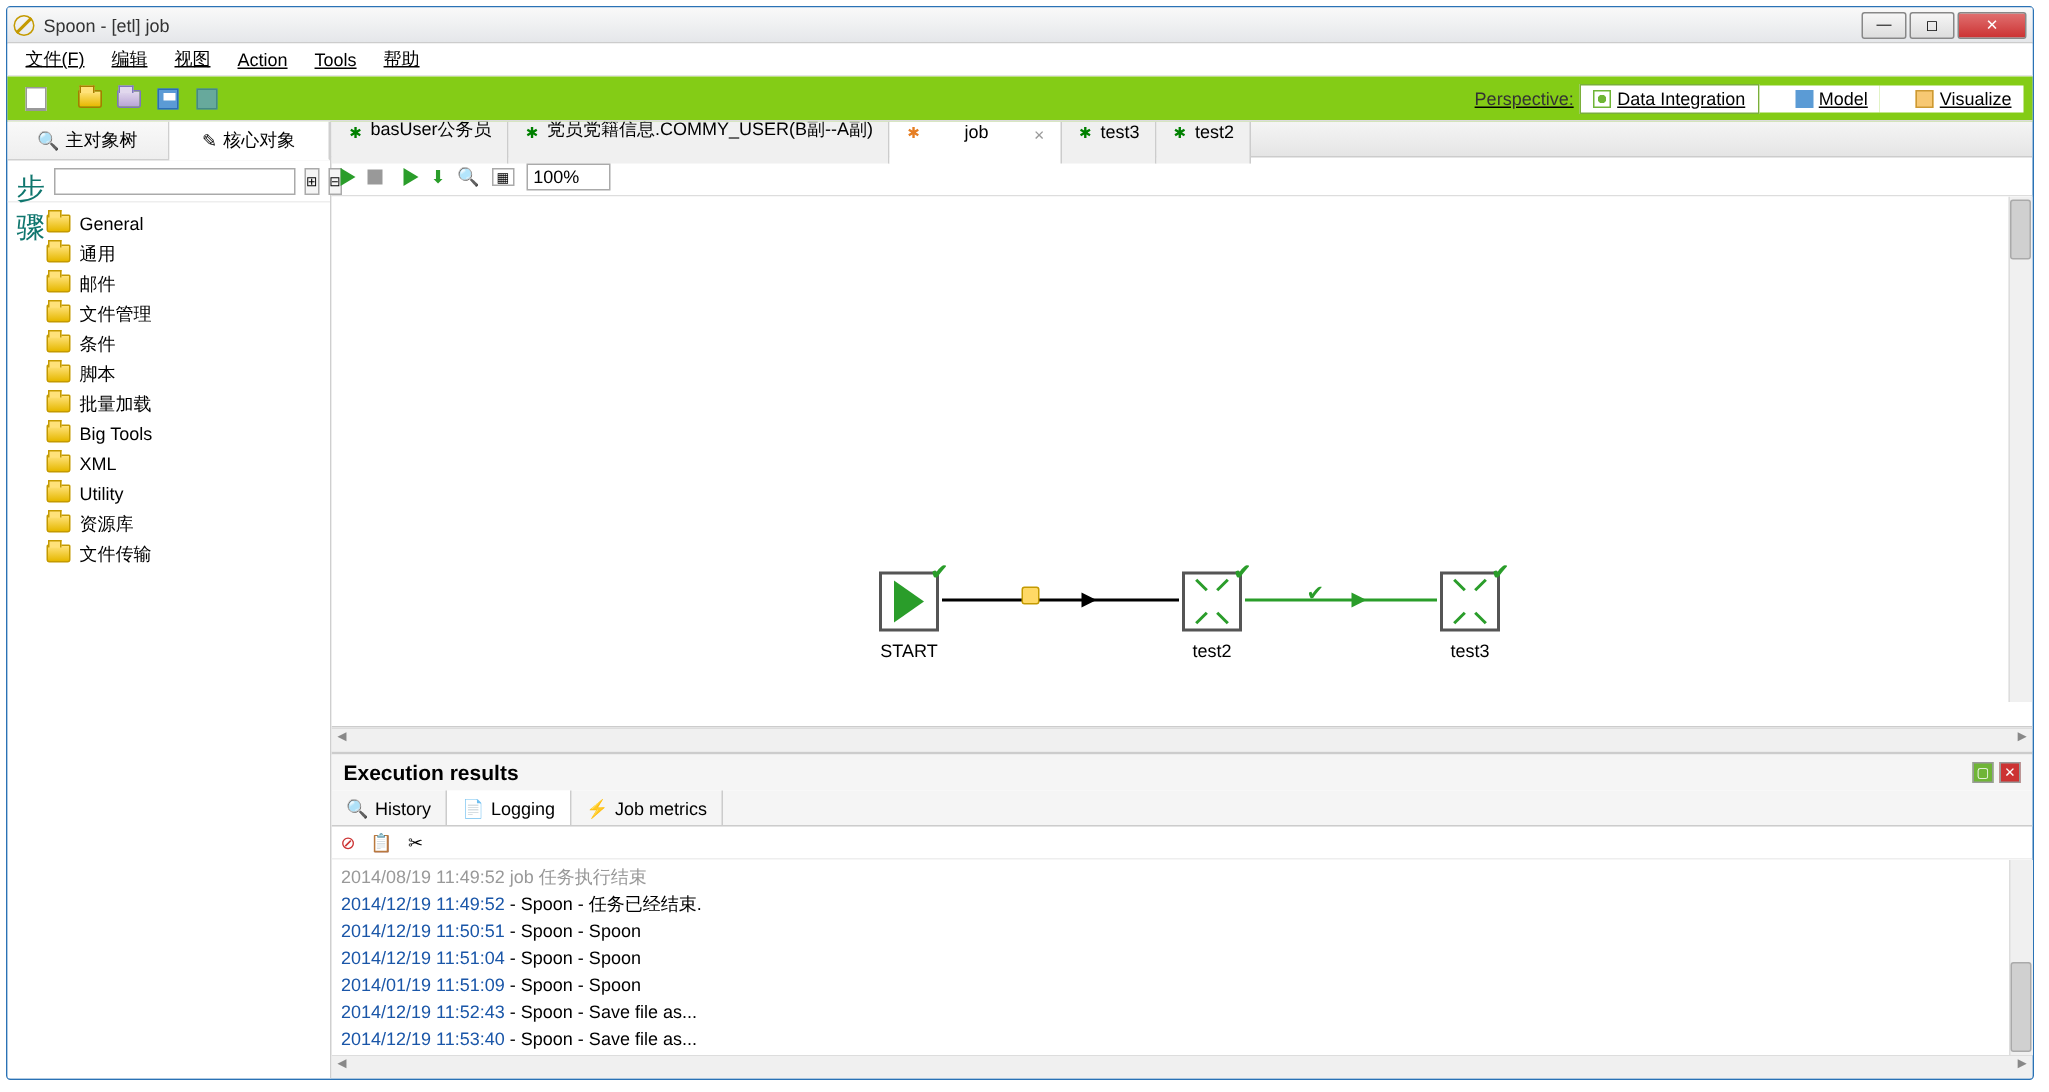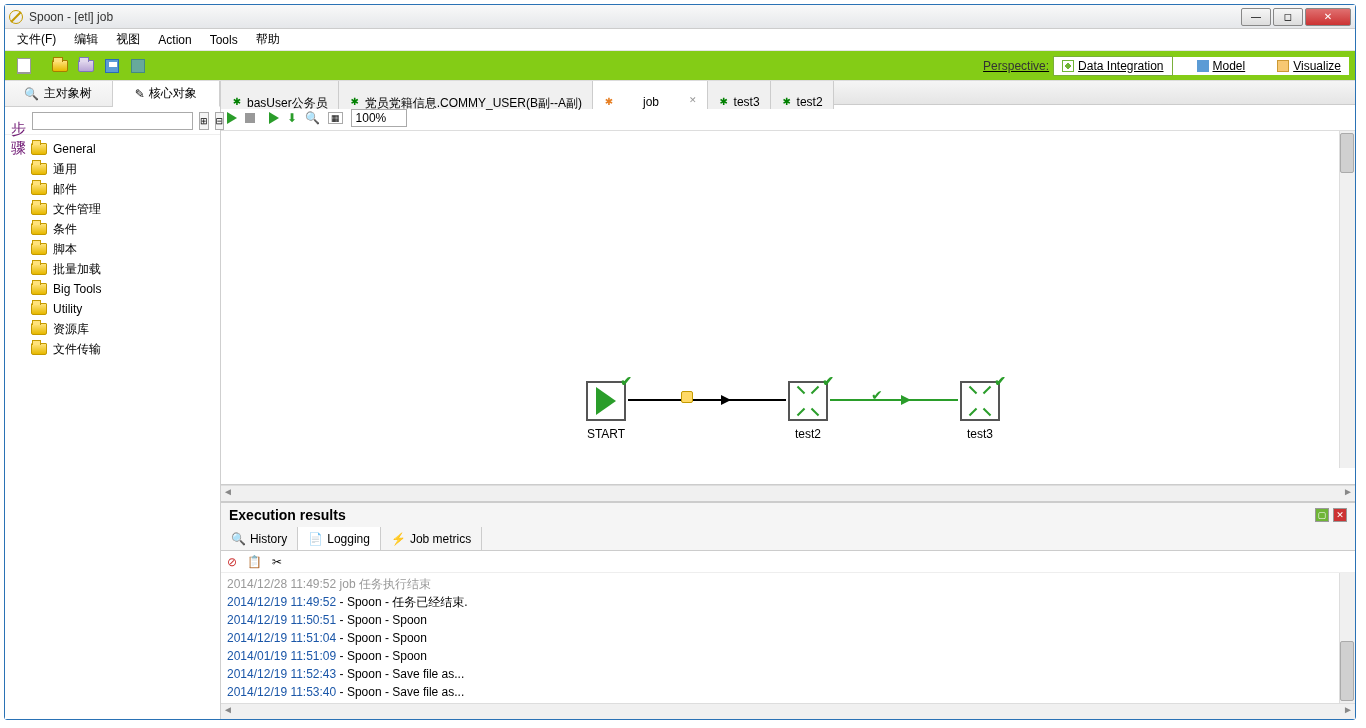--- a/index.html
+++ b/index.html
@@ -6,21 +6,21 @@
 body { background: #fff; overflow: hidden; width: 1366px; height: 728px; }
 .window { width: 1352px; height: 716px; margin: 4px; border: 1px solid #2a72b5; background: #fff; border-radius: 3px; display: flex; flex-direction: column; }
 .titlebar { background: linear-gradient(#f9f9f9, #e5e7ea); height: 24px; display: flex; align-items: center; padding: 0 4px; border-bottom: 1px solid #ccc; }
 .titlebar .icon-spoon { width: 14px; height: 14px; border-radius: 50%; border: 1.5px solid #c49a00; position: relative; margin-right: 6px; }
 .titlebar .icon-spoon::after { content:""; position:absolute; width:2px; height:14px; background:#c49a00; left:5px; top:-1px; transform:rotate(45deg); }
 .titlebar .title { color: #333; flex: 1; }
 .win-buttons { display: flex; gap: 2px; }
 .win-btn { width: 30px; height: 18px; background: linear-gradient(#f6f6f6,#ddd); border: 1px solid #888; border-radius: 2px; display:flex; align-items:center; justify-content:center; font-size:10px; cursor:pointer; }
 .win-btn.close { background: linear-gradient(#e07070,#cc3333); color:#fff; width:46px; }
 .menubar { height: 22px; display: flex; align-items: center; padding: 0 4px; background: #fff; border-bottom: 1px solid #e5e5e5; gap: 2px; }
-.menubar span { padding: 12px 8px; cursor: pointer; }
+.menubar span { padding: 12px 8px; cursor: pointer; text-decoration: underline; }
 .toolbar-main { height: 30px; display: flex; align-items: center; padding: 0 6px; border-bottom: 1px solid #dcdcdc; background:#84cc16;text-decoration:underline; }
 .tb-icon { width: 18px; height: 18px; margin: 0 4px; cursor: pointer; display:inline-flex; align-items:center; justify-content:center; }
 .icon-new { background: #fff; border: 1px solid #999; border-bottom-width:2px; position:relative; width:14px; height:16px; }
 .icon-open { width:16px; height:12px; background: linear-gradient(#ffe27a,#e6b800); border: 1px solid #a67c00; border-radius: 1px 1px 2px 2px; position:relative; }
 .icon-open::before { content:""; position:absolute; top:-4px; left:0; width:8px; height:4px; background:#ffe27a; border:1px solid #a67c00; border-bottom:none; }
 .icon-save { width:14px; height:14px; background:#5b9bd5; border:1px solid #2a6db5; position:relative; }
 .icon-save::after { content:""; position:absolute; background:#fff; left:3px; top:2px; width:8px; height:5px; }
 .icon-saveas { width:14px; height:14px; background:#5b9bd5; border:1px solid #2a6db5; opacity:0.7; }
 .spacer { flex: 1; }
 .persp-label { color:#333; margin-right: 4px; }
@@ -29,30 +29,30 @@
 .persp-icon { width: 12px; height: 12px; display:inline-block; }
 .persp-icon.di { background: radial-gradient(circle, #6fb536 40%, transparent 41%); border:1px solid #6fb536; }
 .persp-icon.model { background: #5b9bd5; }
 .persp-icon.viz { background: #f7c873; border:1px solid #cc9933; }
 .body { flex: 1; display: flex; overflow: hidden; }
 .sidebar { width: 216px; border-right: 1px solid #cfcfcf; display: flex; flex-direction: column; background: #fff; }
 .side-tabs { height: 26px; display: flex; border-bottom: 1px solid #cfcfcf; background: linear-gradient(#f9f9f9,#eee); }
 .side-tab { flex:1; display:flex; align-items:center; justify-content:center; gap:4px; cursor:pointer; border-right:1px solid #cfcfcf; }
 .side-tab.active { background:#fff; border-bottom:1px solid #fff; margin-bottom:-1px; }
 .step-row { height: 28px; display:flex; align-items:center; padding:0 6px; border-bottom:1px solid #eee; gap:6px; }
-.step-label { font-size: 15px; color:#701a75;margin-top:36px; }
+.step-label { font-size: 19px; color:#0f766e;margin-top:36px; }
 .step-input { flex:1; border:1px solid #aaa; height:18px; padding:0 2px; }
 .mini-btn { width:18px; height:18px; border:1px solid #aaa; background:#f5f5f5; font-size:9px; display:flex; align-items:center; justify-content:center; cursor:pointer; }
 .tree { flex:1; overflow:auto; padding: 4px 0; }
 .tree-item { display:flex; align-items:center; padding: 2px 0 2px 26px; gap:6px; cursor:pointer; height:20px; }
 .folder-icon { width:16px; height:12px; background: linear-gradient(#ffe27a,#e6b800); border:1px solid #c49a00; border-radius:1px 1px 2px 2px; position:relative; flex-shrink:0; }
 .folder-icon::before { content:""; position:absolute; top:-4px; left:0; width:7px; height:4px; background:#ffe27a; border:1px solid #c49a00; border-bottom:none; }
 .main { flex:1; display:flex; flex-direction:column; overflow:hidden; }
 .tabs { height: 24px; display:flex; background: linear-gradient(#f5f5f5,#e5e5e5); border-bottom:1px solid #ccc; }
-.tab { padding: 14px 10px; border-right:1px solid #ccc; display:flex; align-items:flex-start; gap:4px; cursor:pointer; background:#f0f0f0; }
+.tab { padding: 14px 10px; border-right:1px solid #ccc; display:flex; align-items:flex-end; gap:4px; cursor:pointer; background:#f0f0f0; }
 .tab.active { background:#fff;gap:28px; }
 .tab-icon { width:12px; height:12px; display:inline-flex; align-items:center; justify-content:center; }
 .trans-icon::before { content:"✱"; color:green; font-size:10px; }
 .job-icon-tab::before { content:"✱"; color:#e67e22; font-size:10px; }
 .tab-close { color:#999; font-size:9px; margin-left:2px; }
 .canvas-tb { height: 26px; display:flex; align-items:center; padding: 0 6px; border-bottom:1px solid #ddd; gap:8px; }
 .play-icon { width: 0; height: 0; border-left: 10px solid #2a9d2a; border-top:6px solid transparent; border-bottom:6px solid transparent; cursor:pointer; }
 .stop-icon { width:10px; height:10px; background:#999; cursor:pointer; }
 .zoom-select { border:1px solid #aaa; padding:1px 20px 1px 4px; background:#fff; cursor:pointer; }
 .canvas-wrap { flex:1; position:relative; background:#fff; overflow:auto; border-bottom:1px solid #ccc; }
@@ -194,20 +194,24 @@
           <div class="tree-item">
             <span class="folder-icon"></span>
             <span>批量加载</span>
           </div>
           <div class="tree-item">
             <span class="folder-icon"></span>
             <span>Big Tools</span>
           </div>
           <div class="tree-item">
             <span class="folder-icon"></span>
+            <span>XML</span>
+          </div>
+          <div class="tree-item">
+            <span class="folder-icon"></span>
             <span>Utility</span>
           </div>
           <div class="tree-item">
             <span class="folder-icon"></span>
             <span>资源库</span>
           </div>
           <div class="tree-item">
             <span class="folder-icon"></span>
             <span>文件传输</span>
           </div>
@@ -314,21 +318,21 @@
             <span style="color:green">⚡</span>
             <span>Job metrics</span>
           </div>
         </div>
         <div class="log-tb">
           <span style="color:#cc3333">⊘</span>
           <span>📋</span>
           <span>✂</span>
         </div>
         <div class="log-body" style="position:relative">
-          <div class="log-line" style="color:#999">2014/12/28 11:49:52   job   任务执行结束</div>
+          <div class="log-line" style="color:#999">2014/08/19 11:49:52   job   任务执行结束</div>
           <div id="loglines">
               <div class="log-line"><span class="log-ts">2014/12/19 11:49:52</span> - Spoon - 任务已经结束.</div>
               <div class="log-line"><span class="log-ts">2014/12/19 11:50:51</span> - Spoon - Spoon</div>
               <div class="log-line"><span class="log-ts">2014/12/19 11:51:04</span> - Spoon - Spoon</div>
               <div class="log-line"><span class="log-ts">2014/01/19 11:51:09</span> - Spoon - Spoon</div>
               <div class="log-line"><span class="log-ts">2014/12/19 11:52:43</span> - Spoon - Save file as...</div>
               <div class="log-line"><span class="log-ts">2014/12/19 11:53:40</span> - Spoon - Save file as...</div>
               <div class="log-line"> - Spoon - Save file as...</div>
             </div>
           <div class="scroll-v" style="bottom:0">

